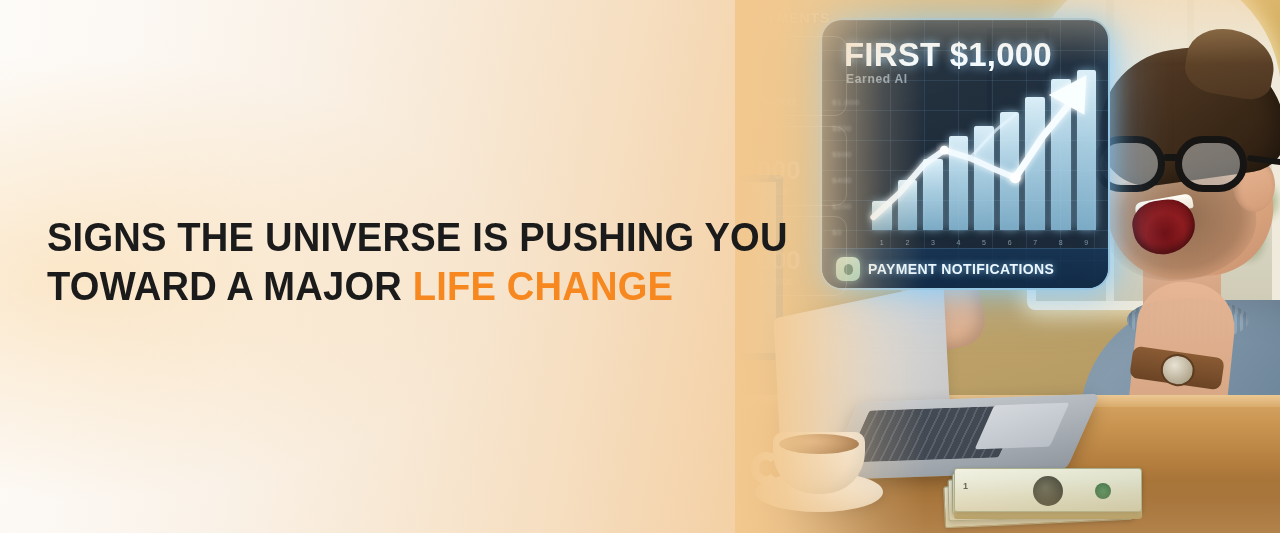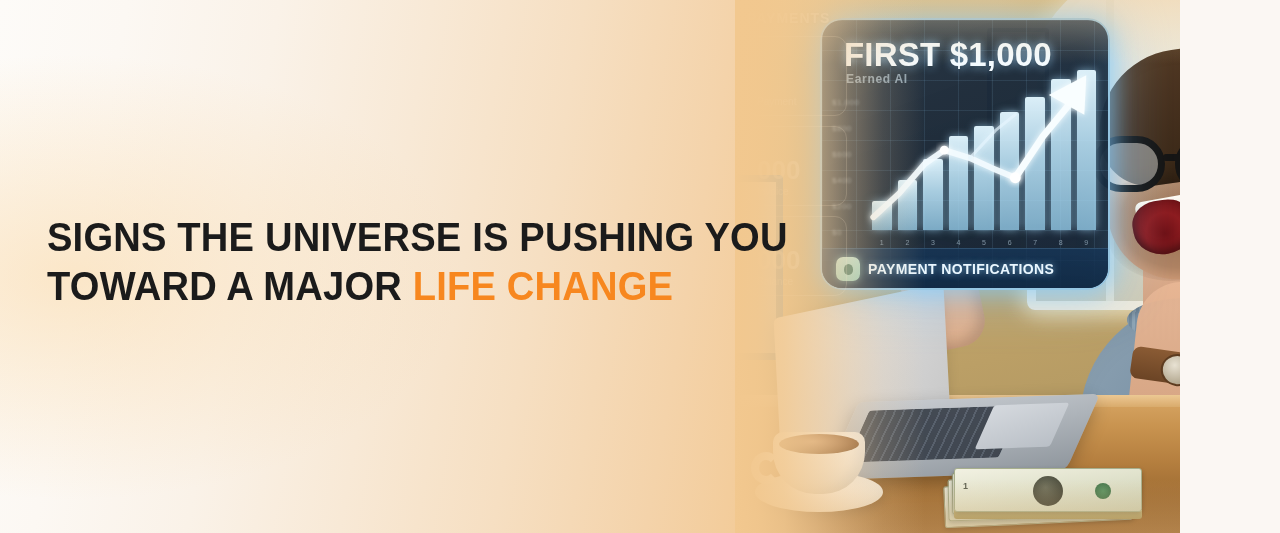--- a/index.html
+++ b/index.html
@@ -7,21 +7,21 @@
   html,body { width:1280px; height:533px; overflow:hidden; }
   body {
     font-family:"Liberation Sans", sans-serif;
     background:#fbf7f3;
     position:relative;
   }
 
   
   .banner {
     position:absolute; inset:0;
-    width:1180px; height:533px;
+    width:1280px; height:533px;
     overflow:hidden;
   }
 
   
   .bg-gradient {
     position:absolute; inset:0;
     background:linear-gradient(100deg,
       #fdfbf8 0%,
       #fcf8f3 10%,
       #faf2e8 22%,

